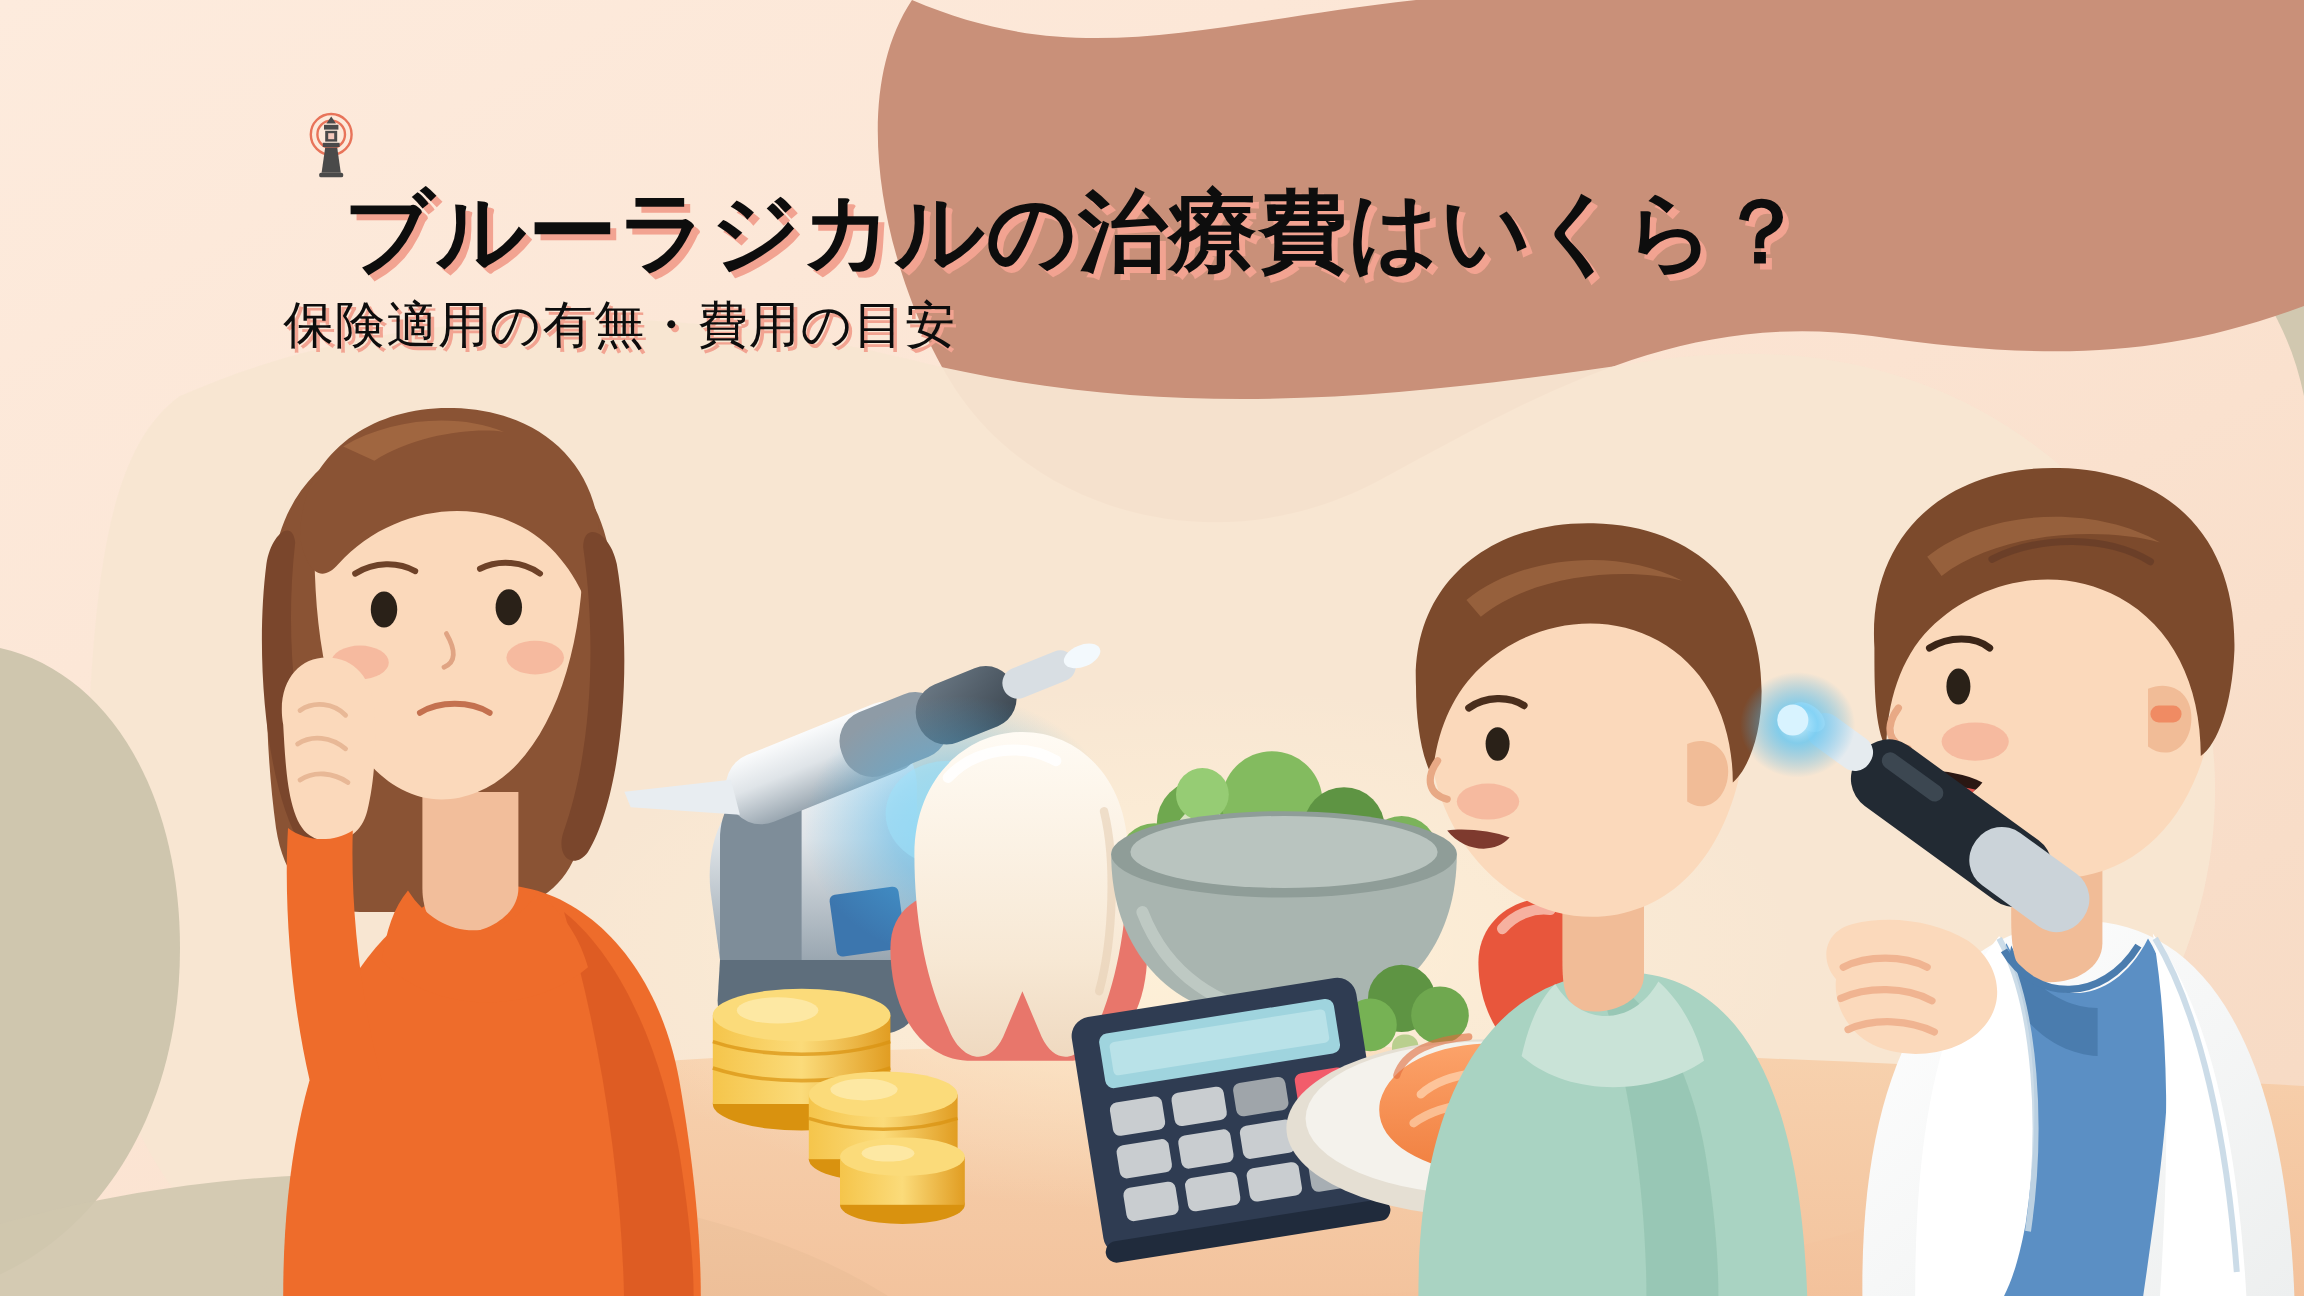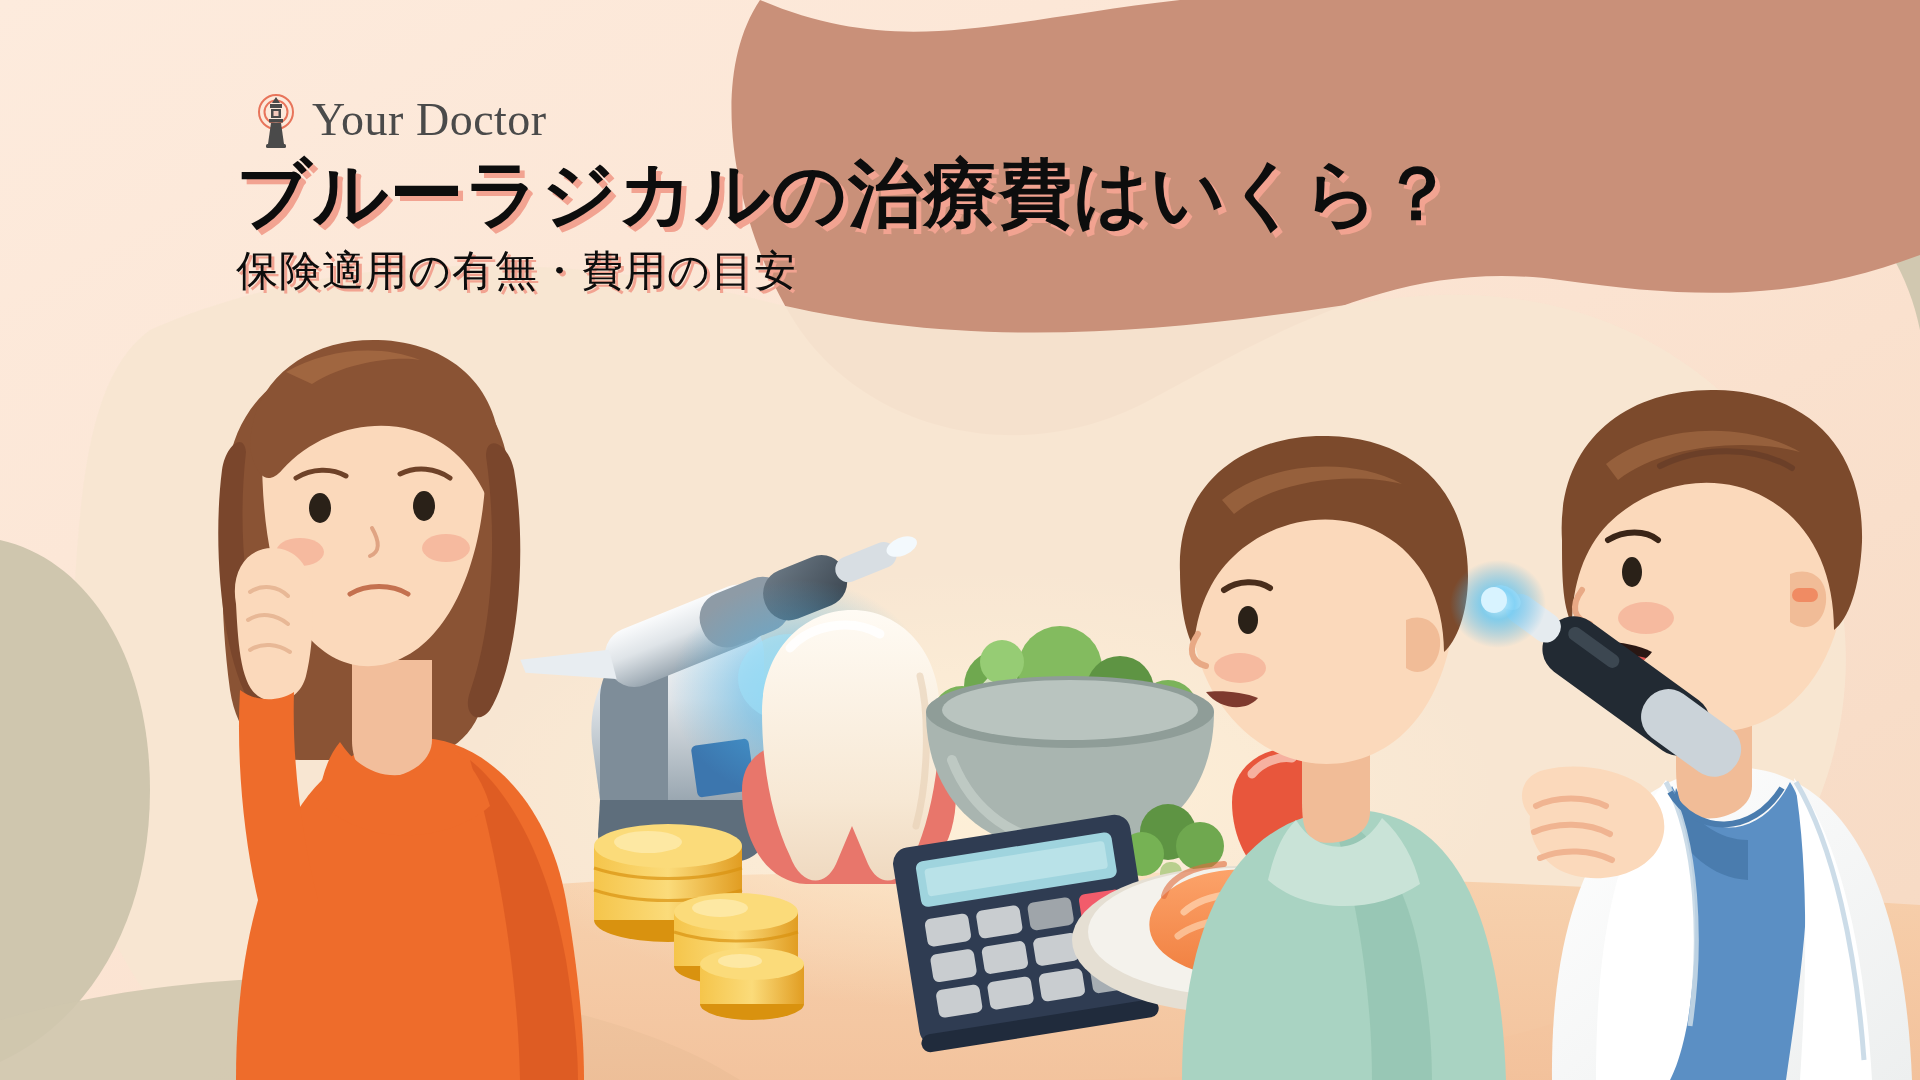--- a/index.html
+++ b/index.html
@@ -47,20 +47,21 @@
   }
   #main-title {
     font-family: "DejaVu Sans", "Liberation Sans", sans-serif;
     font-weight: 700;
     font-size: 74px;
     line-height: 1.08;
     color: #0D0D0D;
     letter-spacing: 1px;
     white-space: nowrap;
     text-shadow: 5px 5px 0 #F2A391;
+    text-align: center;
   }
   #sub-title {
     font-family: "DejaVu Sans", "Liberation Sans", sans-serif;
     font-weight: 400;
     font-size: 42px;
     line-height: 1.2;
     color: #0D0D0D;
     letter-spacing: 1px;
     white-space: nowrap;
     margin-top: 12px;
@@ -464,20 +465,19 @@
         <circle cx="26" cy="20" r="17" fill="none" stroke="#E8745A" stroke-width="2"></circle>
         <circle cx="26" cy="20" r="11.5" fill="none" stroke="#E8745A" stroke-width="2"></circle>
         <path d="M26 5 L30 11 L22 11 Z" fill="#4A4A4A"></path>
         <rect x="20" y="12" width="12" height="4" fill="#4A4A4A"></rect>
         <rect x="21" y="17" width="10" height="9" fill="#4A4A4A"></rect>
         <rect x="23.5" y="19" width="5" height="5" fill="#F4C9BC"></rect>
         <rect x="19" y="27" width="14" height="3.5" fill="#4A4A4A"></rect>
         <path d="M21 31 L31 31 L34 52 L18 52 Z" fill="#4A4A4A"></path>
         <rect x="16" y="52" width="20" height="4" rx="1.5" fill="#4A4A4A"></rect>
       </svg>
-      <div id="logo-text">Your Doctor</div>
     </div>
 
     <h1 id="main-title">ブルーラジカルの治療費はいくら？</h1>
     <h2 id="sub-title">保険適用の有無・費用の目安</h2>
   </div>
 
 </div>
 
 </body></html>

